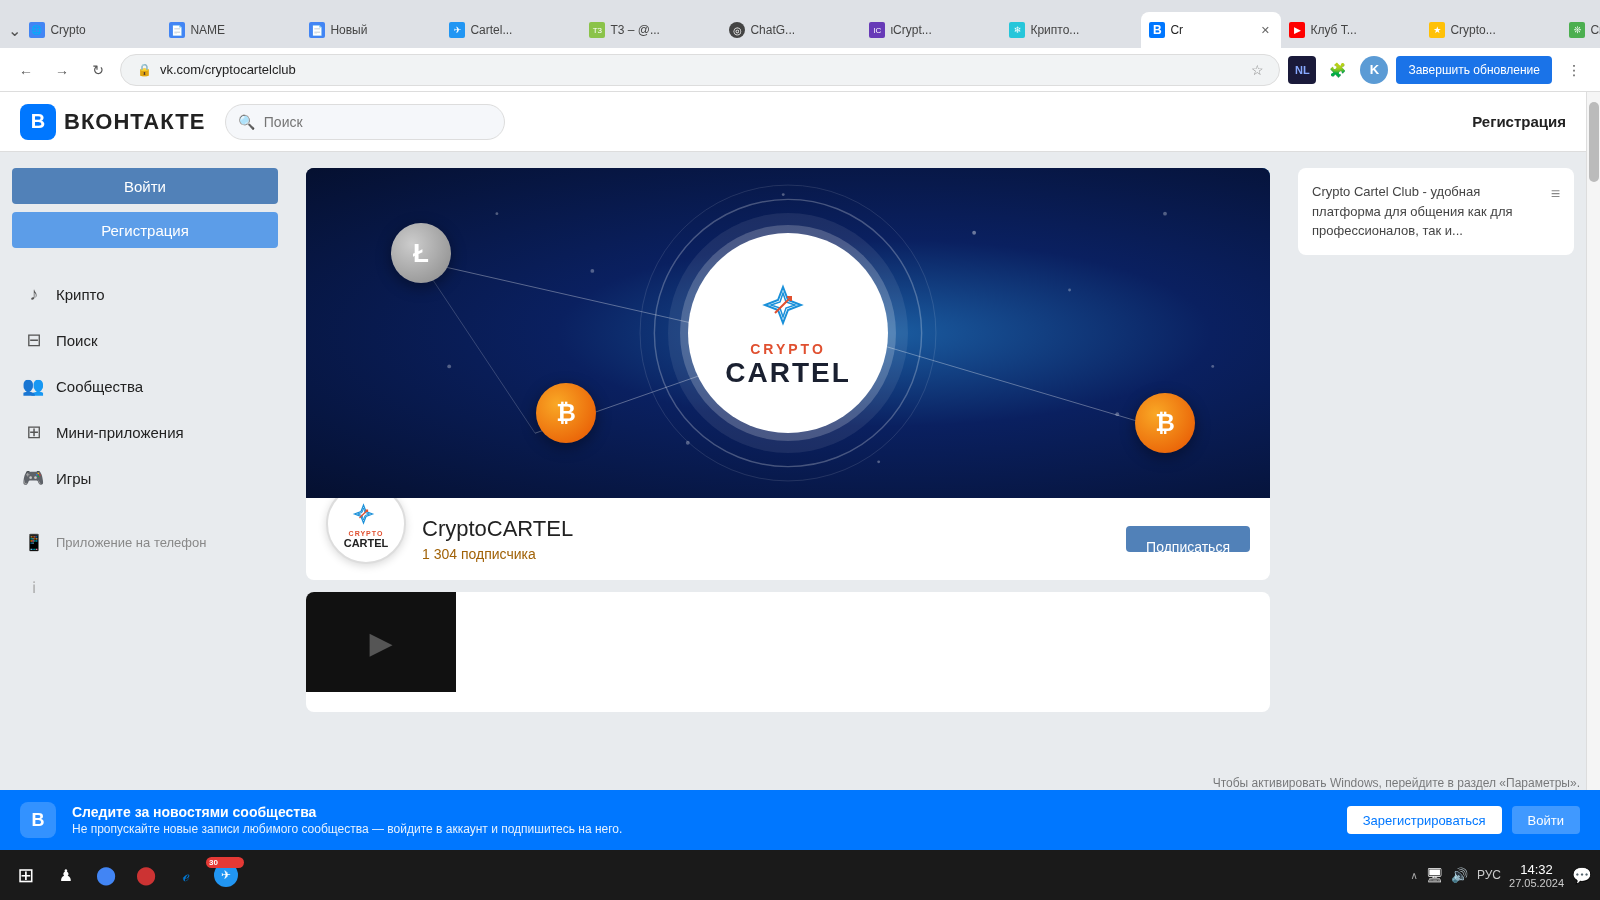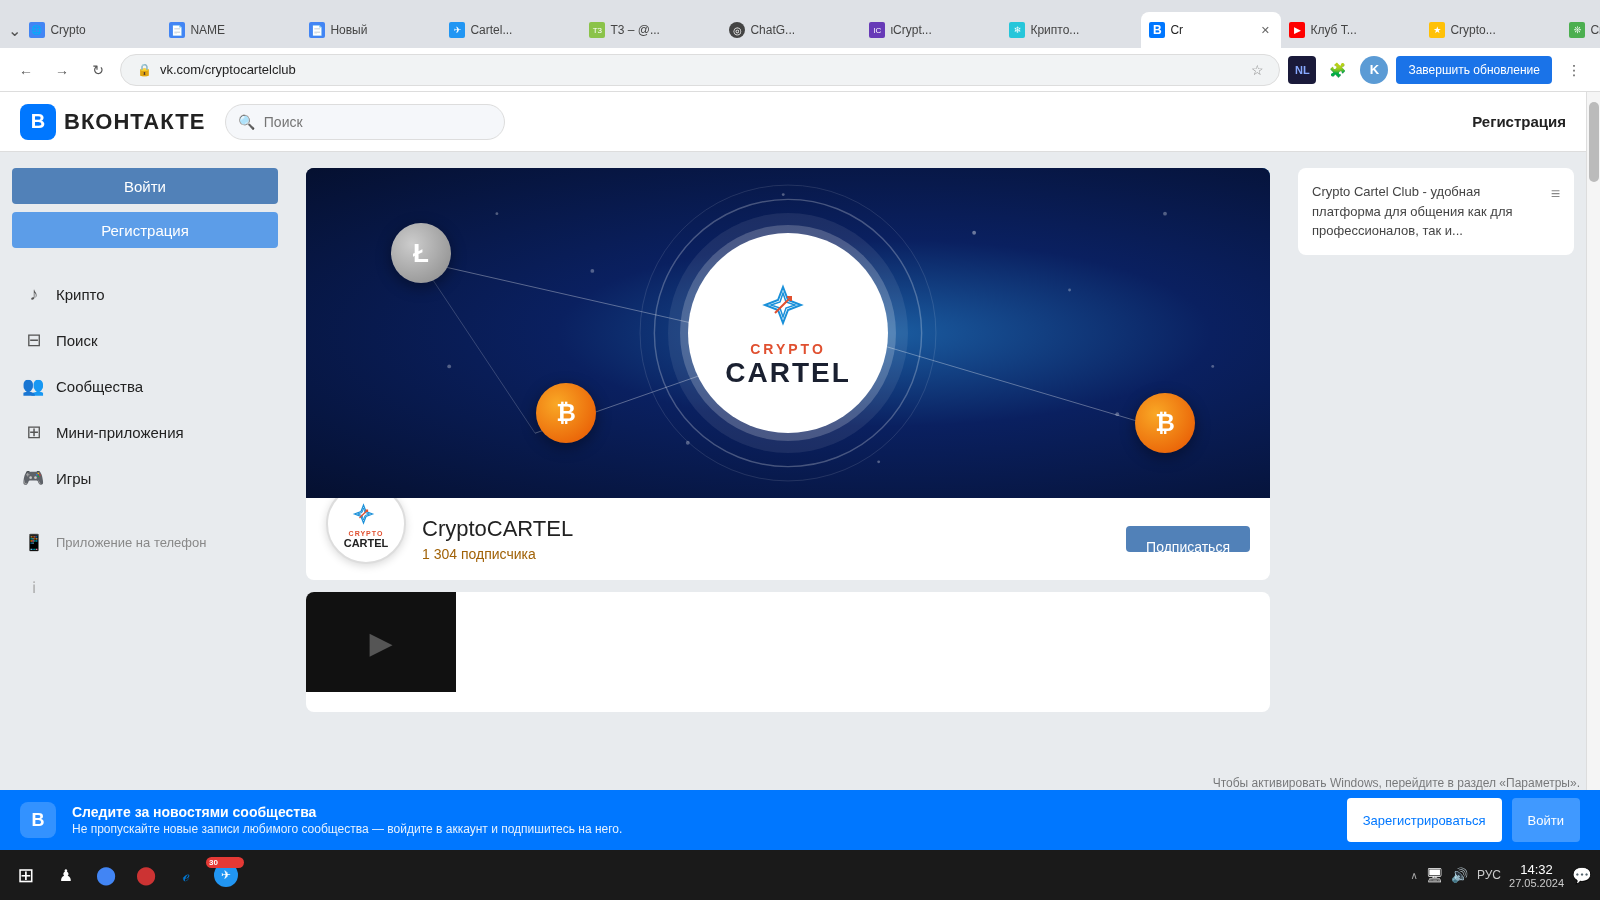--- a/index.html
+++ b/index.html
@@ -408,21 +408,21 @@
     .banner-vk-icon {
       width: 36px; height: 36px; background: rgba(255,255,255,0.2); border-radius: 8px;
       display: flex; align-items: center; justify-content: center;
       color: #fff; font-size: 18px; font-weight: bold;
     }
     .banner-text { color: #fff; flex: 1; }
     .banner-title { font-size: 14px; font-weight: bold; }
     .banner-subtitle { font-size: 12px; opacity: 0.9; margin-top: 2px; }
     .banner-actions { display: flex; gap: 10px; }
     .banner-btn {
-      height: 44px; border-radius: 4px; padding: 0 16px;
+      height: 28px; border-radius: 4px; padding: 0 16px;
       font-size: 13px; cursor: pointer; border: none;
     }
     .banner-btn-register { background: #fff; color: #0077ff; }
     .banner-btn-login { background: rgba(255,255,255,0.25); color: #fff; }
     .windows-activate {
       position: absolute;
       bottom: 110px;
       right: 20px;
       font-size: 12px;
       color: rgba(0,0,0,0.5);

